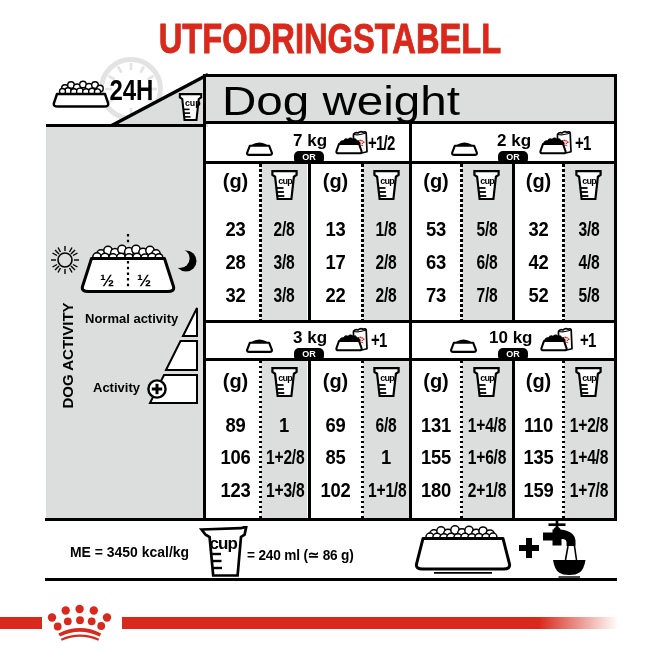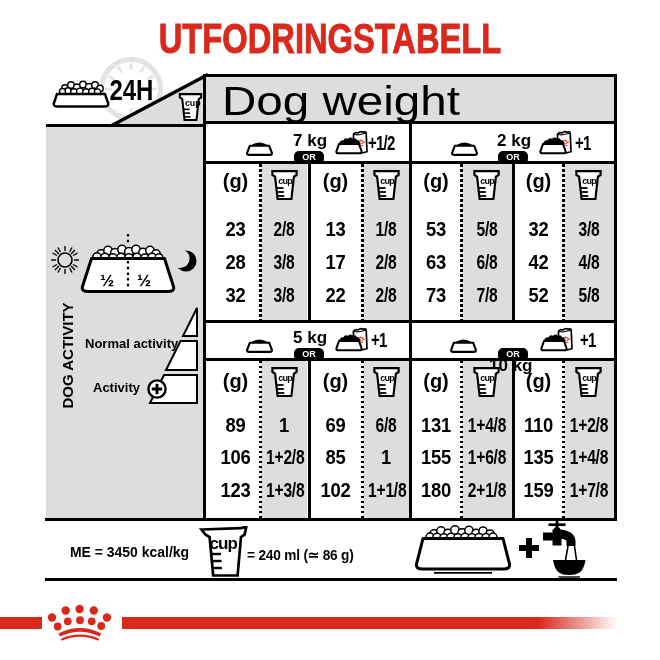--- a/index.html
+++ b/index.html
@@ -156,21 +156,21 @@
   <path d="M12.5 26.5 L3.5 54.5 Q2 59.5 9.5 59.5 H88.5 Q96 59.5 94.5 54.5 L85.5 26.5 Z" fill="#fff" stroke="#000" stroke-width="3" stroke-linejoin="round"></path>
   <line x1="49" y1="29" x2="49" y2="57.5" stroke="#000" stroke-width="2.2" stroke-dasharray="2.5 3.2"></line>
   <text x="21" y="54" font-size="17" font-weight="bold" font-family="Liberation Sans">½</text>
   <text x="58" y="54" font-size="17" font-weight="bold" font-family="Liberation Sans">½</text>
 </svg>
 
 <div class="abs" style="left:12px;top:300px;width:110px;height:110px;display:flex;align-items:center;justify-content:center;">
       <div style="transform:rotate(-90deg);font-size:15px;font-weight:bold;white-space:nowrap;">DOG ACTIVITY</div>
     </div>
 
-<div class="abs" style="left:85px;top:311px;font-size:13px;font-weight:bold;margin-top:25px;">Normal activity</div>
+<div class="abs" style="left:85px;top:311px;font-size:13px;font-weight:bold;">Normal activity</div>
 
 <svg class="abs" style="left:146px;top:305px;" width="56" height="104" viewBox="0 0 56 104">
   <g fill="#fff" stroke="#000" stroke-width="2">
     <polygon points="51,3 51,31 37,31"></polygon>
     <polygon points="51,36 51,65 20,65 34.5,36"></polygon>
     <polygon points="51,70 51,98 4,98 18,70"></polygon>
   </g>
 </svg>
 
 <div class="abs" style="left:93px;top:380px;font-size:13px;font-weight:bold;">Activity</div>
@@ -259,35 +259,35 @@
 <svg class="abs" style="left:538px;top:130px;" width="34" height="26" viewBox="0 0 34 26">
       <use href="#foodbowlpouch"></use>
     </svg>
 
 <div class="abs kg" style="left:575px;top:132px;font-size:20px;letter-spacing:-1px;transform:scaleX(0.75);transform-origin:0 0;">+1</div>
 
 <svg class="abs" style="left:245px;top:337px;" width="29" height="17" viewBox="0 0 29 17">
       <use href="#emptybowl"></use>
     </svg>
 
-<div class="abs kg" style="left:293px;top:328px;">5 kg</div>
+<div class="abs kg" style="left:293px;top:328px;">3 kg</div>
 
 <div class="abs" style="left:294px;top:348px;width:30px;height:13px;background:#000;border-radius:5px;color:#fff;font-size:9px;font-weight:bold;text-align:center;line-height:13px;">OR</div>
 
 <svg class="abs" style="left:334px;top:327px;" width="34" height="26" viewBox="0 0 34 26">
       <use href="#foodbowlpouch"></use>
     </svg>
 
 <div class="abs kg" style="left:371px;top:329px;font-size:20px;letter-spacing:-1px;transform:scaleX(0.75);transform-origin:0 0;">+1</div>
 
 <svg class="abs" style="left:449px;top:337px;" width="29" height="17" viewBox="0 0 29 17">
       <use href="#emptybowl"></use>
     </svg>
 
-<div class="abs kg" style="left:489px;top:328px;margin-top:28px;">10 kg</div>
+<div class="abs kg" style="left:489px;top:328px;">10 kg</div>
 
 <div class="abs" style="left:498px;top:348px;width:30px;height:13px;background:#000;border-radius:5px;color:#fff;font-size:9px;font-weight:bold;text-align:center;line-height:13px;">OR</div>
 
 <svg class="abs" style="left:539px;top:327px;" width="34" height="26" viewBox="0 0 34 26">
       <use href="#foodbowlpouch"></use>
     </svg>
 
 <div class="abs kg" style="left:580px;top:329px;font-size:20px;letter-spacing:-1px;transform:scaleX(0.75);transform-origin:0 0;">+1</div>
 
 <div class="abs gtxt" style="left:209px;top:170px;width:53px;">(g)</div>

